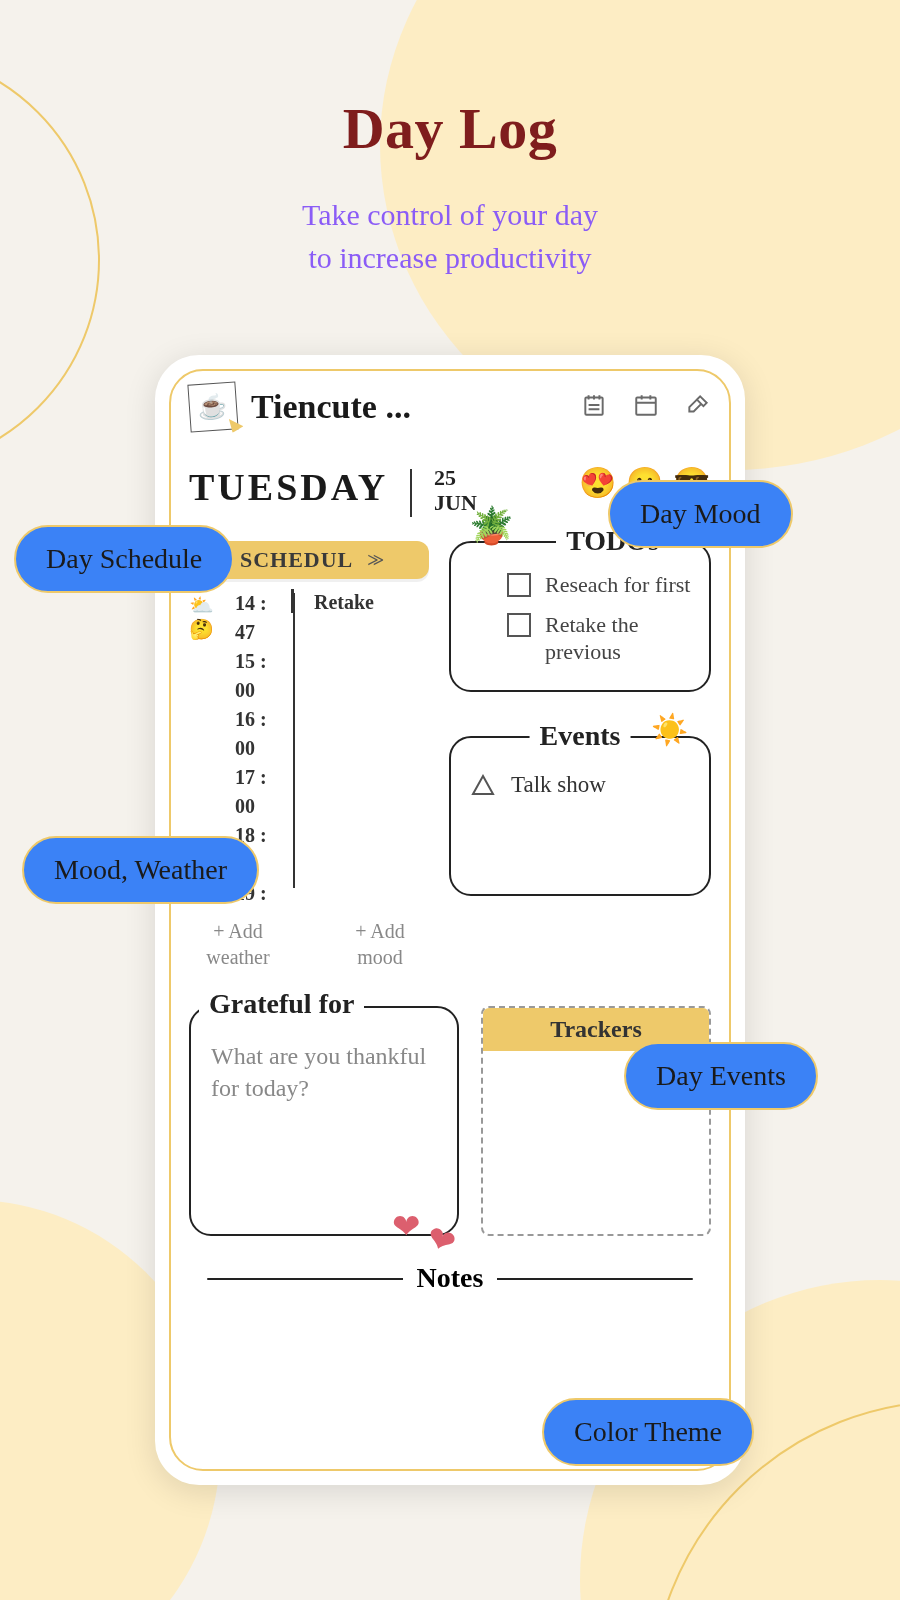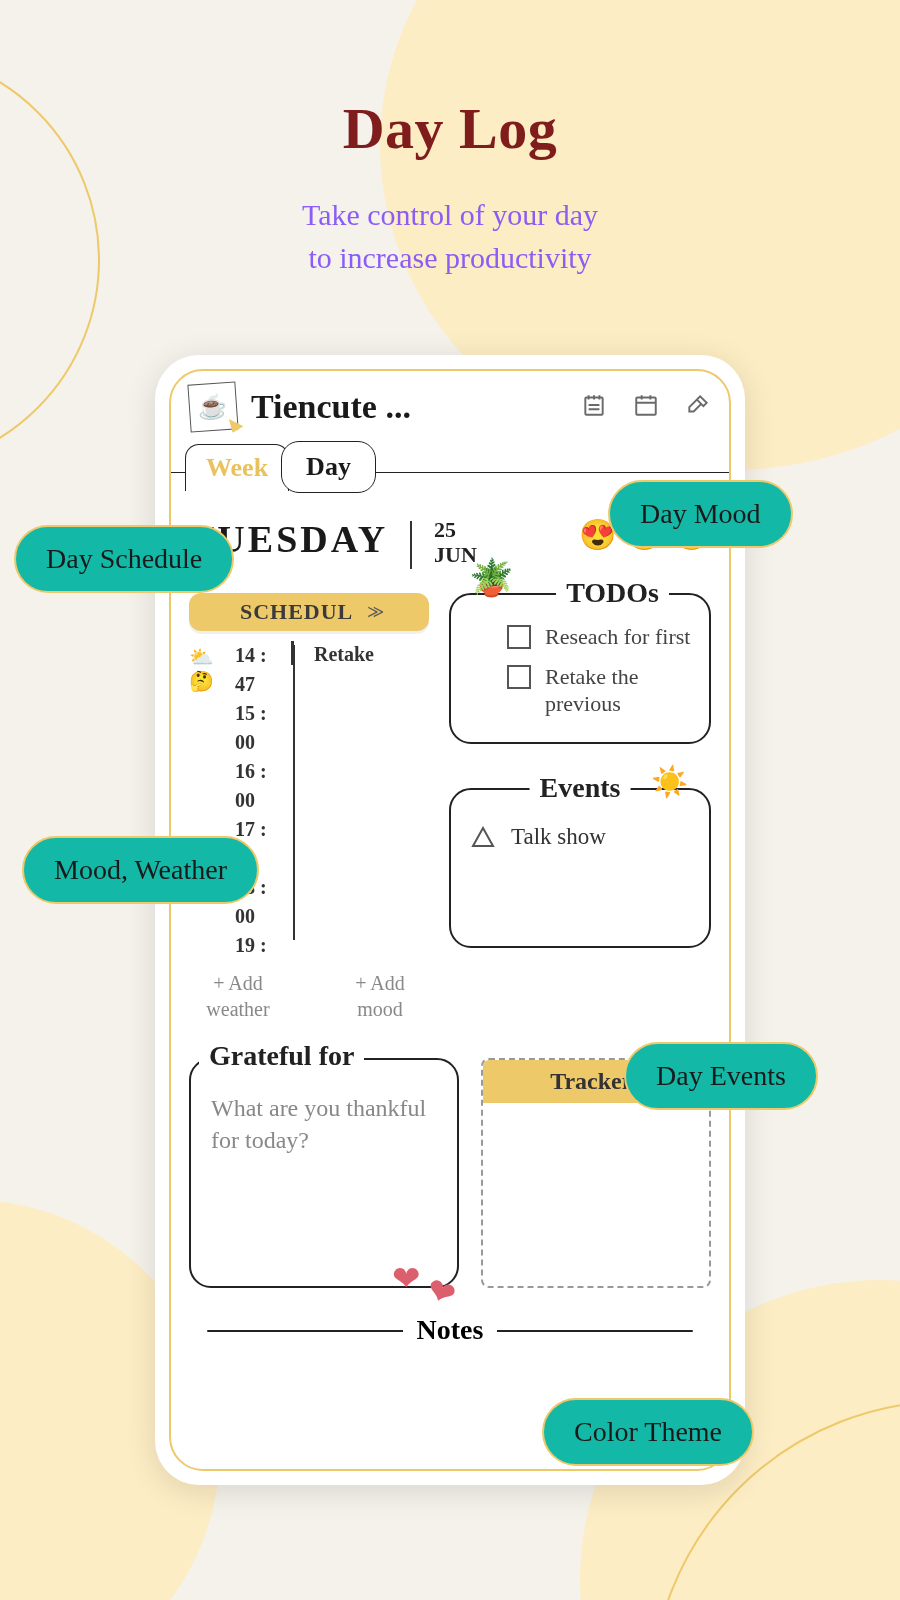--- a/index.html
+++ b/index.html
@@ -253,21 +253,21 @@
 .notes-label {
   position: relative;
   background: #fff;
   font-size: 28px;
   font-weight: 600;
   padding: 0 14px;
 }
 
 .callout {
   position: absolute;
-  background: #14b8a6;
+  background: #3b82f6;
   border: 2.5px solid #eec96a;
   border-radius: 999px;
   padding: 16px 30px;
   font-size: 28px;
   font-weight: 500;
   color: #1a1a1a;
   z-index: 10;
   white-space: nowrap;
 }
 </style>
@@ -314,25 +314,20 @@
             </svg>
         </span>
         <span>
           <svg viewBox="0 0 24 24">
               <path d="M14 4l6 6-3 3-6-6zM11 7L4 14v4h4l7-7"></path>
             </svg>
         </span>
       </div>
     </div>
 
-    <div class="tabs">
-      <div class="tabs-line"></div>
-      <div class="tab week">Week</div>
-      <div class="tab day">Day</div>
-    </div>
 
     <div class="content">
       <div class="datehead">
         <div class="day-name">TUESDAY</div>
         <div class="date-sep"></div>
         <div class="date-num">
           <span>25</span><br><span>JUN</span>
         </div>
         <div class="moods">
           <span>😍</span>

